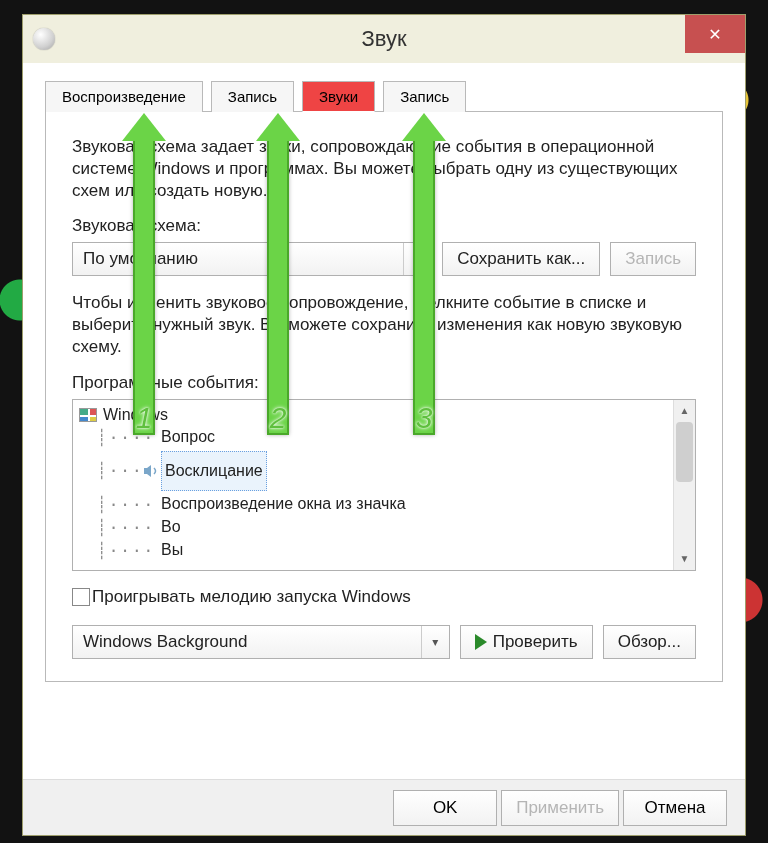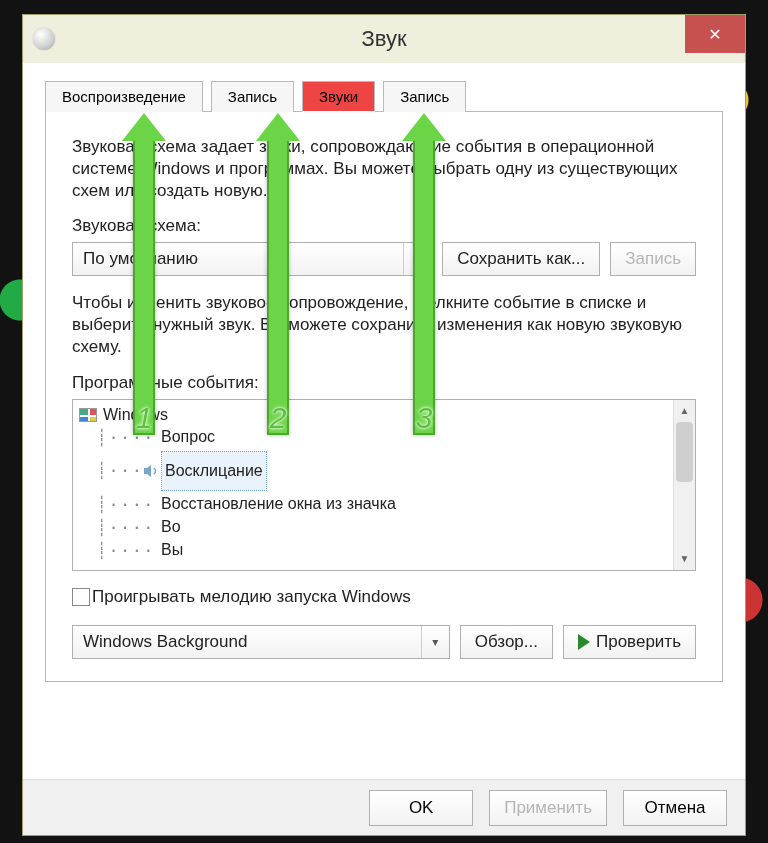--- a/index.html
+++ b/index.html
@@ -252,21 +252,21 @@
   .footer {
     position: absolute;
     bottom: 0; left: 0; right: 0;
     height: 56px;
     background: #f0f0f0;
     border-top: 1px solid #ddd;
     display: flex;
     justify-content: flex-end;
     align-items: center;
     padding-right: 18px;
-    gap: 16px;
+    gap: 4px;
   }
   .footer .btn { height: 36px; min-width: 104px; justify-content: center; }
 
   
   .arrow {
     position: absolute;
     width: 22px;
     background: #6bd447;
     border: 2px solid #4aa82a;
     z-index: 50;
@@ -371,21 +371,21 @@
               <svg width="16" height="14" viewBox="0 0 16 14">
                   <path d="M1 4 h3 l4 -3 v12 l-4 -3 h-3 z" fill="#7aa6c9"></path>
                   <path d="M11 4 q3 3 0 6" stroke="#7aa6c9" fill="none" stroke-width="1.5"></path>
                 </svg>
             </span>
             <span class="item-label">Восклицание</span>
           </div>
           <div class="tree-child">
             <span class="dots">┊····</span>
             <span class="sound-icon"></span>
-            <span class="item-label">Восстановление окна из значка</span>
+            <span class="item-label">Воспроизведение окна из значка</span>
           </div>
           <div class="tree-child">
             <span class="dots">┊····</span>
             <span class="sound-icon"></span>
             <span class="item-label">Во</span>
           </div>
           <div class="tree-child">
             <span class="dots">┊····</span>
             <span class="sound-icon"></span>
             <span class="item-label">Вы</span>
@@ -402,26 +402,26 @@
         <div class="checkbox"></div>
         <span>Проигрывать мелодию запуска Windows</span>
       </div>
 
       <div class="sounds-row">
         <div class="dropdown">
           <span>Windows Background</span>
           <span class="chev">▾</span>
         </div>
         <div class="btn">
-            <span>Обзор...</span>
-          </div>
-        <div class="btn">
           <span class="play-tri"></span>
           <span>Проверить</span>
         </div>
+        <div class="btn">
+            <span>Обзор...</span>
+          </div>
       </div>
     </div>
   </div>
 
   <div class="footer">
     <div class="btn">
         <span>OK</span>
       </div>
     <div class="btn disabled">
         <span>Применить</span>

